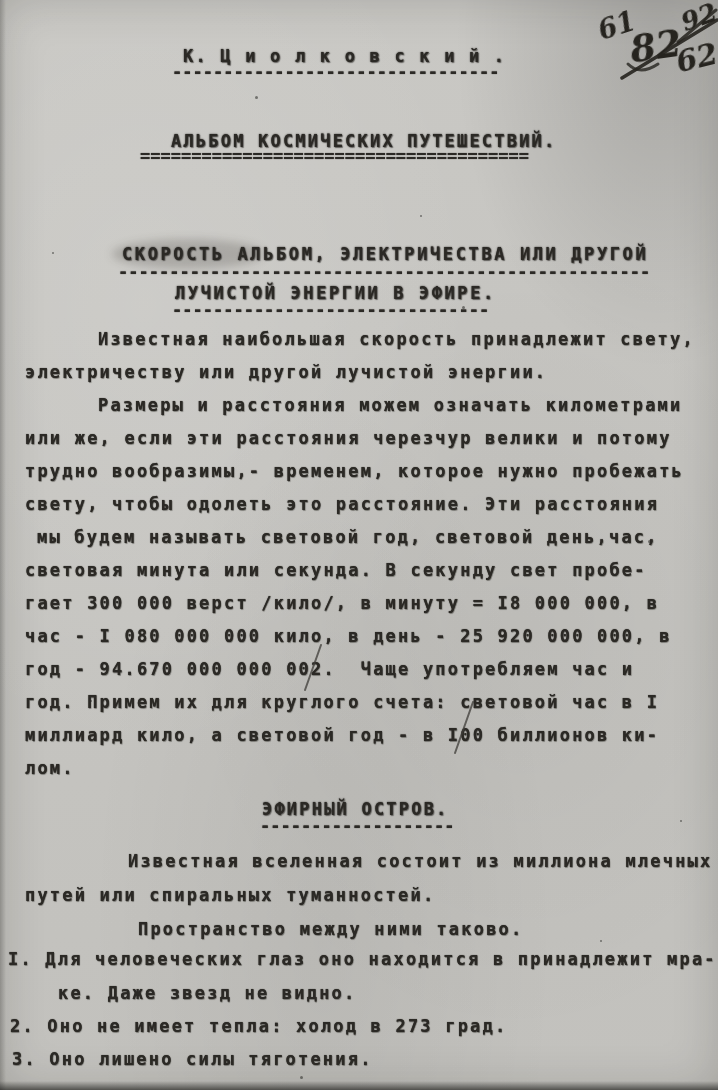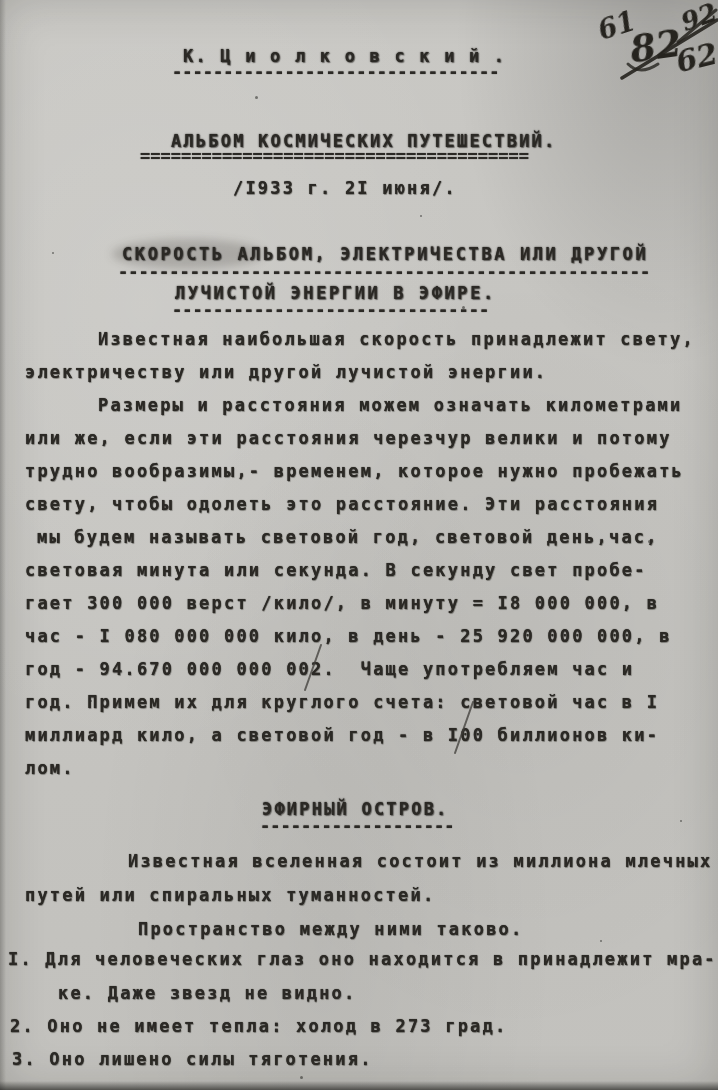--- a/index.html
+++ b/index.html
@@ -58,21 +58,20 @@
   <span class="hw hw-82">82</span>
   <span class="hw hw-92">92</span>
   <span class="hw hw-62">62</span>
 
   <div class="tline h-strong" style="left:183px;top:45px;">К. Ц и о л к о в с к и й .</div>
   <div class="uline" style="left:172px;top:65px;">--------------------------------</div>
 
   <div class="tline h-strong" style="left:143px;top:130px;margin-left:28px;">АЛЬБОМ КОСМИЧЕСКИХ ПУТЕШЕСТВИЙ.</div>
   <div class="uline" style="left:140px;top:149px;">======================================</div>
 
-  <div class="tline" style="left:233px;top:177px;">/I933 г. 2I июня/.</div>
 
   <div class="smudge"></div>
   <div class="tline h-strong wide" style="left:122px;top:243px;">СКОРОСТЬ АЛЬБОМ, ЭЛЕКТРИЧЕСТВА ИЛИ ДРУГОЙ</div>
   <div class="uline" style="left:118px;top:265px;">----------------------------------------------------</div>
   <div class="tline h-strong wide" style="left:175px;top:282px;">ЛУЧИСТОЙ ЭНЕРГИИ В ЭФИРЕ.</div>
   <div class="uline" style="left:172px;top:303px;">-------------------------------</div>
 
   <div class="tline" style="left:98px;top:328px;">Известная наибольшая скорость принадлежит свету,</div>
   <div class="tline" style="left:98px;top:394px;">Размеры и расстояния можем означать километрами</div>
   <div class="tline" style="left:25px;top:361px;">электричеству или другой лучистой энергии.</div>

